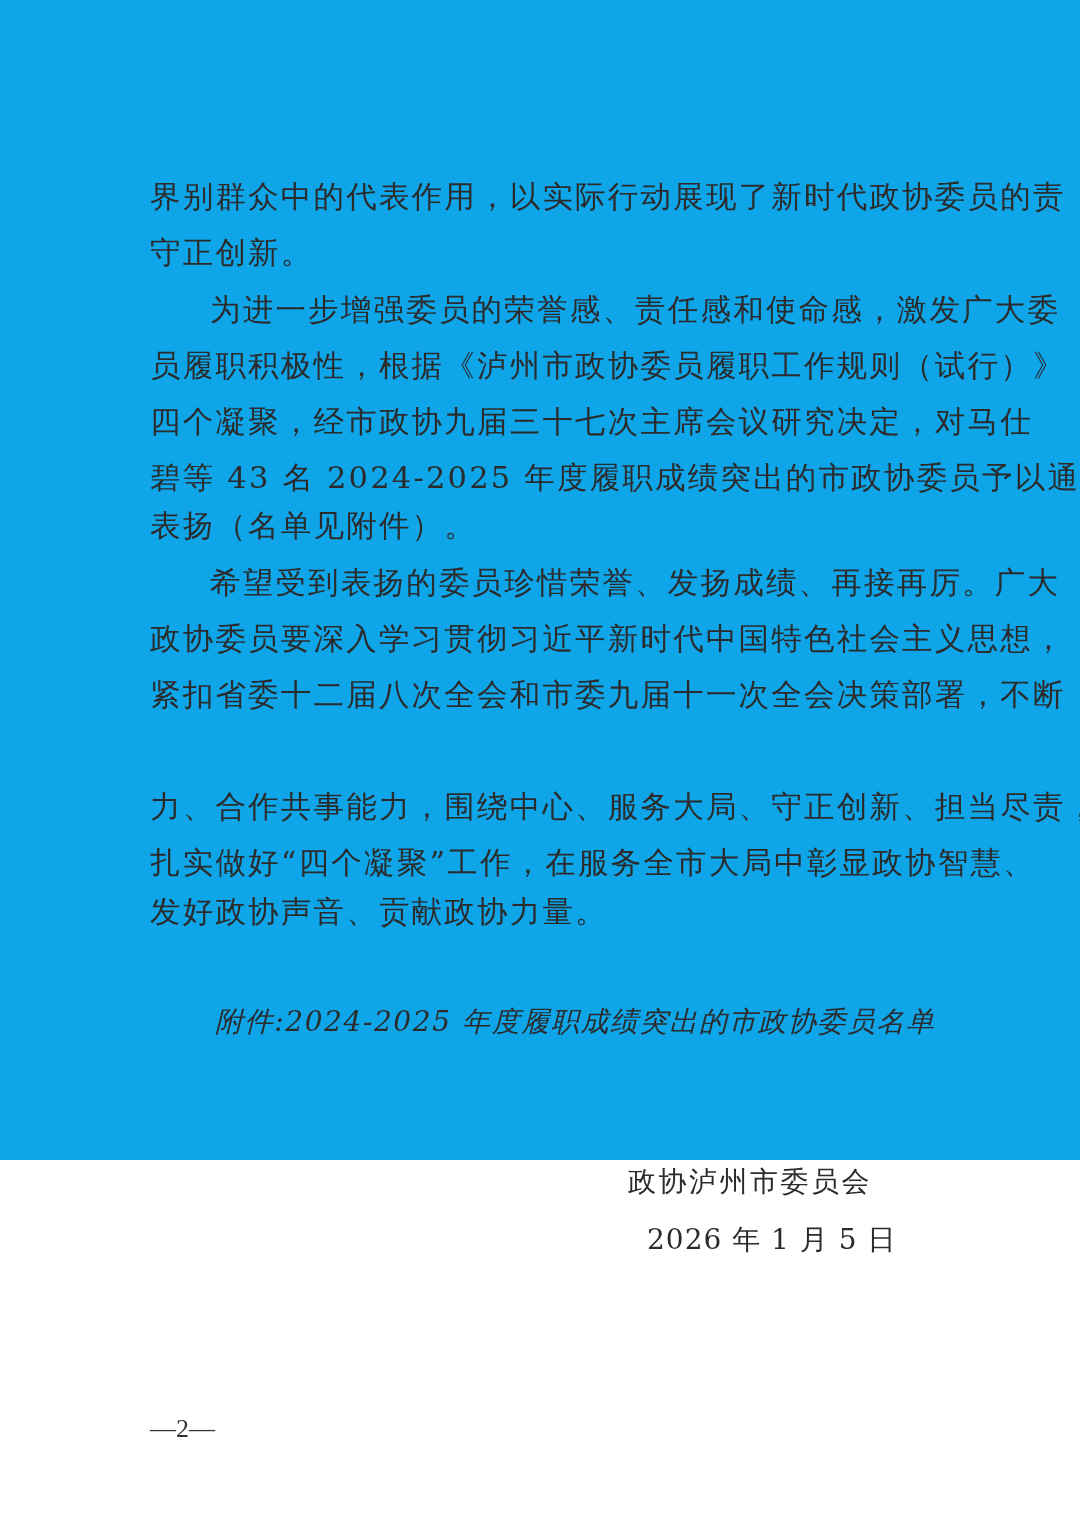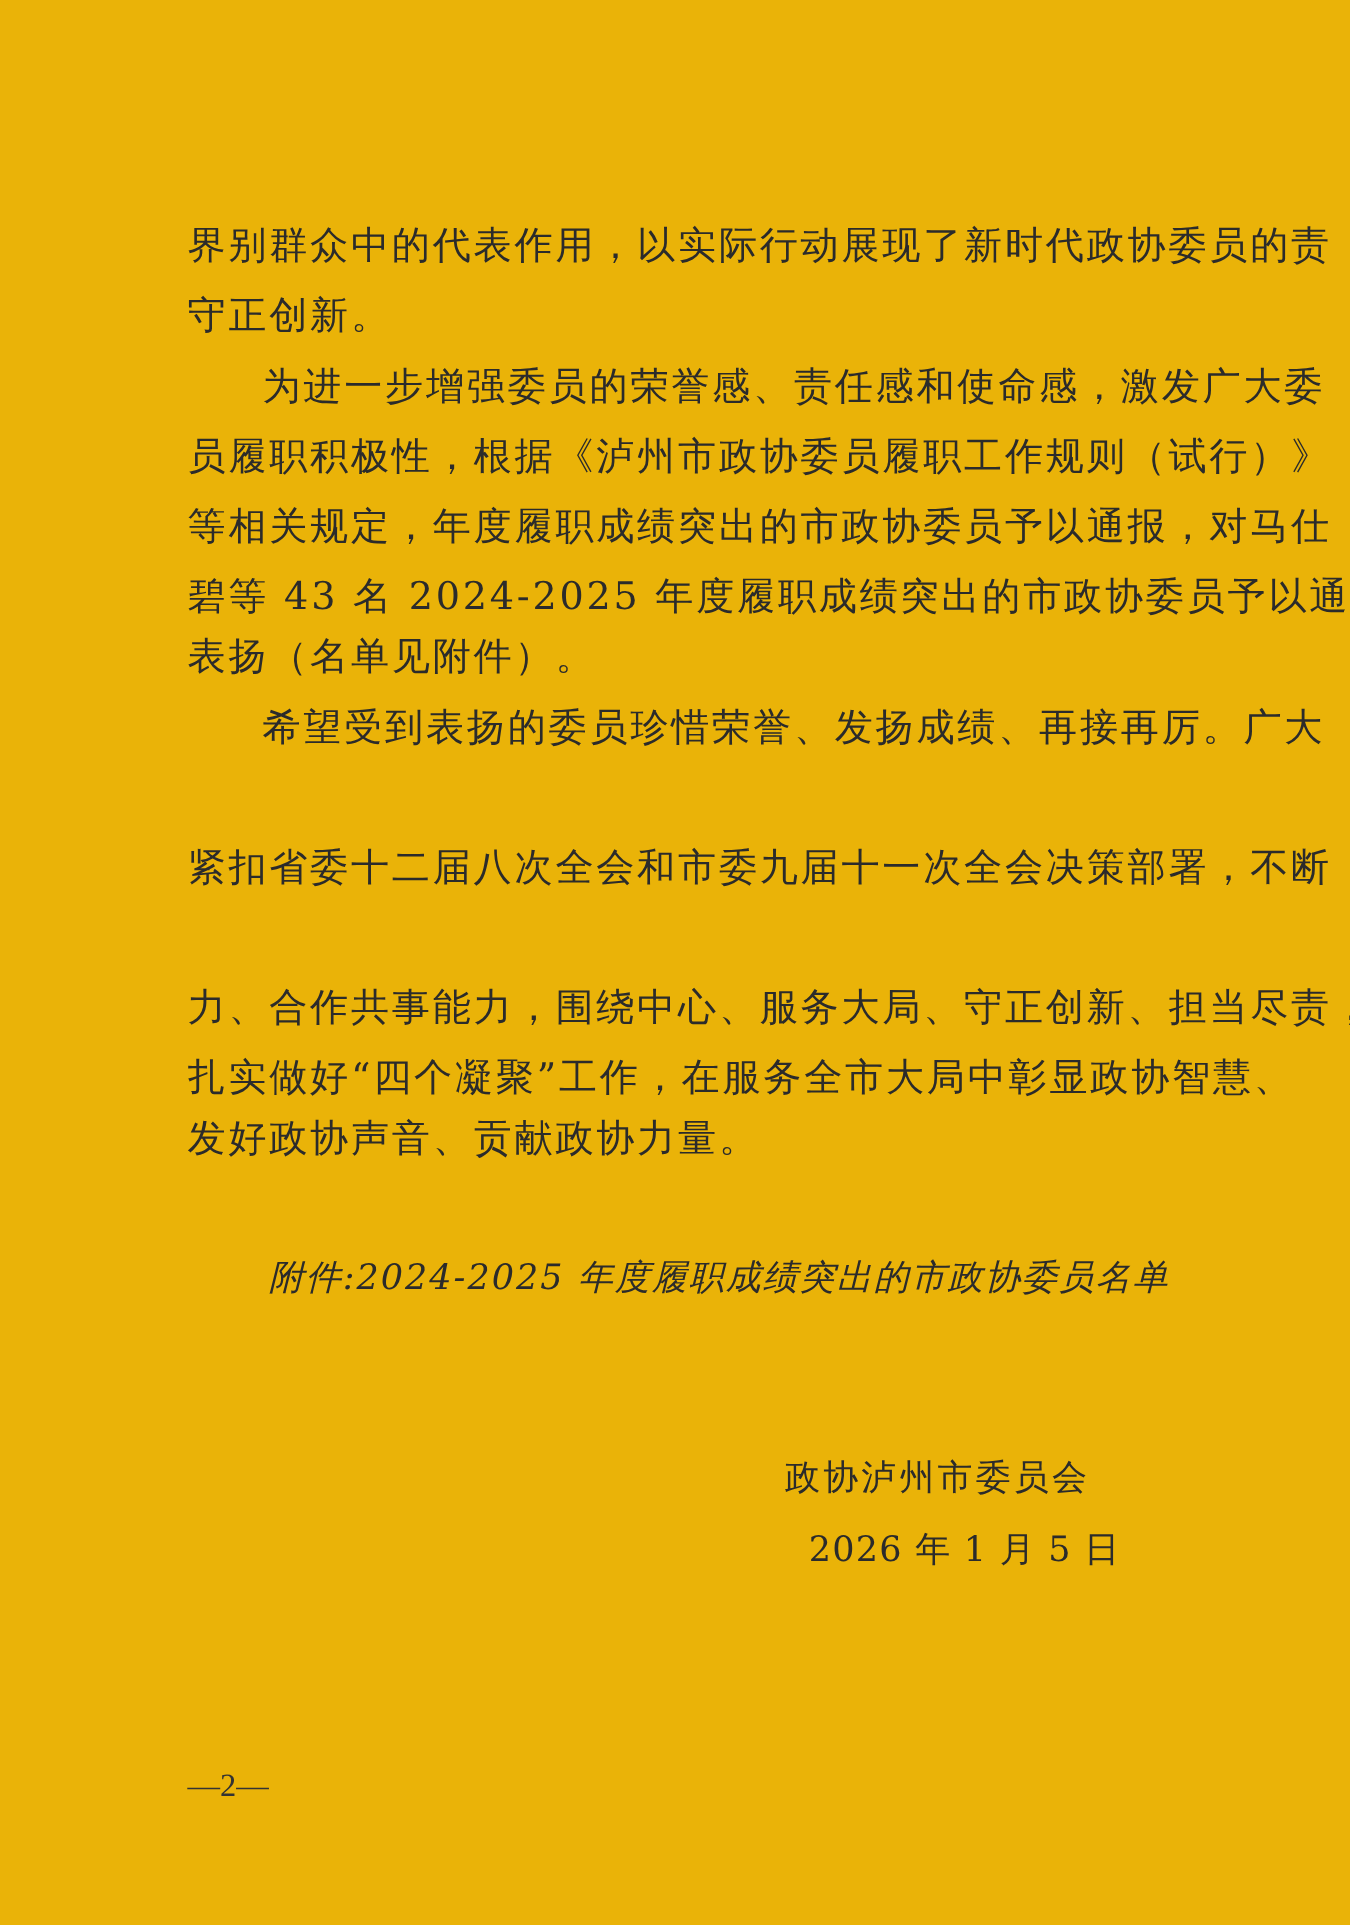--- a/index.html
+++ b/index.html
@@ -12,22 +12,22 @@
       height: 1540px;
       position: relative;
       overflow: hidden;
       font-family: "DejaVu Serif", "Liberation Serif", serif;
       color: #2b2b2b;
     }
     .page {
       position: absolute;
       left: 0; top: 0;
       width: 1080px;
-      height: 1540px;
-      background: #eab308;
+      height: 1160px;
+      background: #0ea5e9;
     }
     .line {
       position: absolute;
       left: 150px;
       width: 810px;
       font-size: 30.5px;
       line-height: 40px;
       letter-spacing: 2.2px;
       white-space: nowrap;
     }
@@ -74,25 +74,26 @@
 </head>
 <body>
 
 <div class="page">
 
   <div class="line" style="top:177px;">界别群众中的代表作用，以实际行动展现了新时代政协委员的责</div>
   <div class="line" style="top:233px;">守正创新。</div>
 
   <div class="line" style="top:346px;">员履职积极性，根据《泸州市政协委员履职工作规则（试行）》</div>
   <div class="line indent" style="top:290px; width:750px;">为进一步增强委员的荣誉感、责任感和使命感，激发广大委</div>
-  <div class="line" style="top:402px;">等相关规定，年度履职成绩突出的市政协委员予以通报，对马仕</div>
+  <div class="line" style="top:402px;">四个凝聚，经市政协九届三十七次主席会议研究决定，对马仕</div>
   <div class="line" style="top:458px;">碧等 43 名 2024-2025 年度履职成绩突出的市政协委员予以通报</div>
   <div class="line indent" style="top:563px; width:750px;">希望受到表扬的委员珍惜荣誉、发扬成绩、再接再厉。广大</div>
 
   <div class="line" style="top:506px;">表扬（名单见附件）。</div>
+  <div class="line" style="top:619px;">政协委员要深入学习贯彻习近平新时代中国特色社会主义思想，</div>
   <div class="line" style="top:675px;">紧扣省委十二届八次全会和市委九届十一次全会决策部署，不断</div>
   <div class="line" style="top:787px;">力、合作共事能力，围绕中心、服务大局、守正创新、担当尽责，</div>
   <div class="line" style="top:843px;">扎实做好“四个凝聚”工作，在服务全市大局中彰显政协智慧、</div>
   <div class="line" style="top:892px;">发好政协声音、贡献政协力量。</div>
 
   <div class="attachment">附件:2024-2025 年度履职成绩突出的市政协委员名单</div>
 
   <div class="sig-org">政协泸州市委员会</div>
   <div class="sig-date">2026 年 1 月 5 日</div>
 

